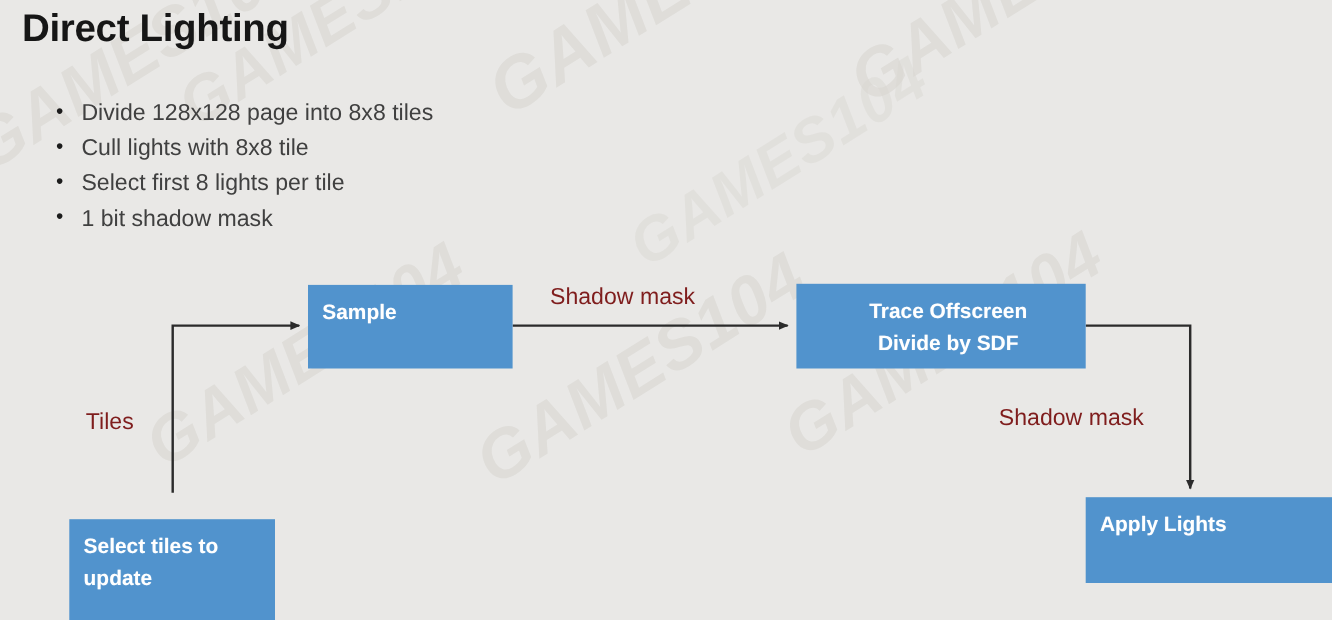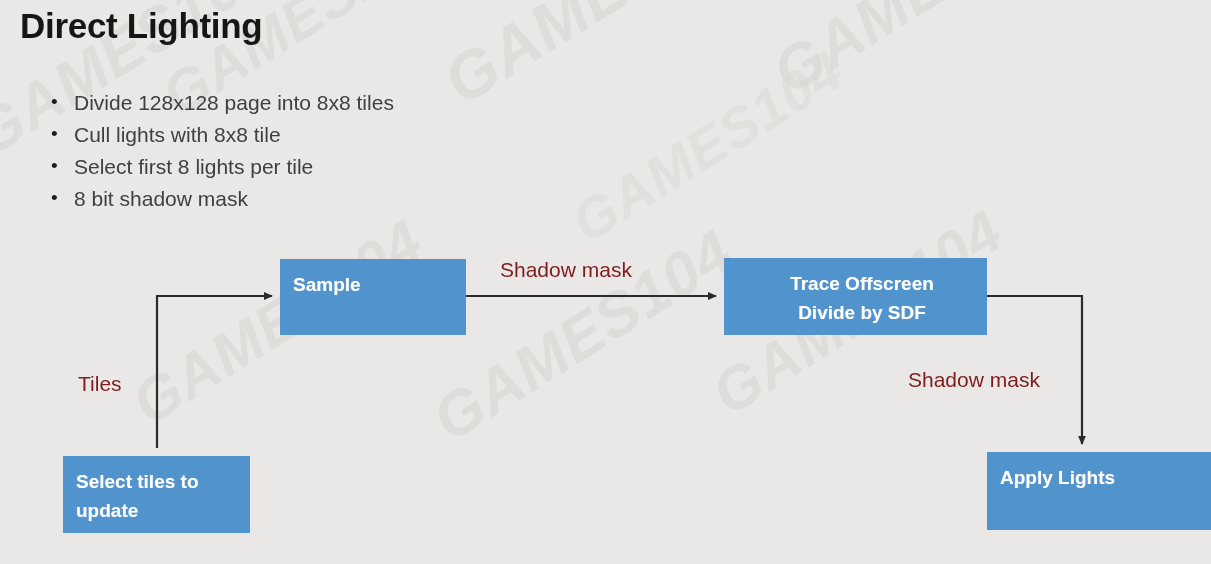--- a/index.html
+++ b/index.html
@@ -142,21 +142,21 @@
     <div class="bullet-row">
       <span class="bullet-dot">•</span>
       <span class="bullet-text">Cull lights with 8x8 tile</span>
     </div>
     <div class="bullet-row">
       <span class="bullet-dot">•</span>
       <span class="bullet-text">Select first 8 lights per tile</span>
     </div>
     <div class="bullet-row">
       <span class="bullet-dot">•</span>
-      <span class="bullet-text">8 bit shadow mask</span>
+      <span class="bullet-text">1 bit shadow mask</span>
     </div>
   </div>
 
   <div class="diagram">
 
     <svg class="wires" viewBox="0 0 1211 564" xmlns="http://www.w3.org/2000/svg">
       <defs>
         <marker id="ah" markerWidth="9" markerHeight="9" refX="8" refY="4.5" orient="auto" markerUnits="userSpaceOnUse">
           <path d="M0,0.6 L9,4.5 L0,8.4 Z" fill="#2b2b2b"></path>
         </marker>
@@ -177,21 +177,21 @@
 
     <div class="node" style="left:280px; top:259px; width:186px; height:76px;">
       <span class="ln">Sample</span>
     </div>
 
     <div class="node" style="left:724px; top:258px; width:263px; height:77px;text-align:center;">
       <span class="ln">Trace Offscreen</span>
       <span class="ln">Divide by SDF</span>
     </div>
 
-    <div class="node" style="left:63px; top:456px; width:187px; height:77px;">
+    <div class="node" style="left:63px; top:472px; width:187px; height:93px;">
       <span class="ln">Select tiles to</span>
       <span class="ln">update</span>
     </div>
 
     <div class="node" style="left:987px; top:452px; width:224px; height:78px; padding-top:11px; padding-left:13px;">
       <span class="ln">Apply Lights</span>
     </div>
 
     <div class="edge-label" style="left:78px; top:372px;">Tiles</div>
 

